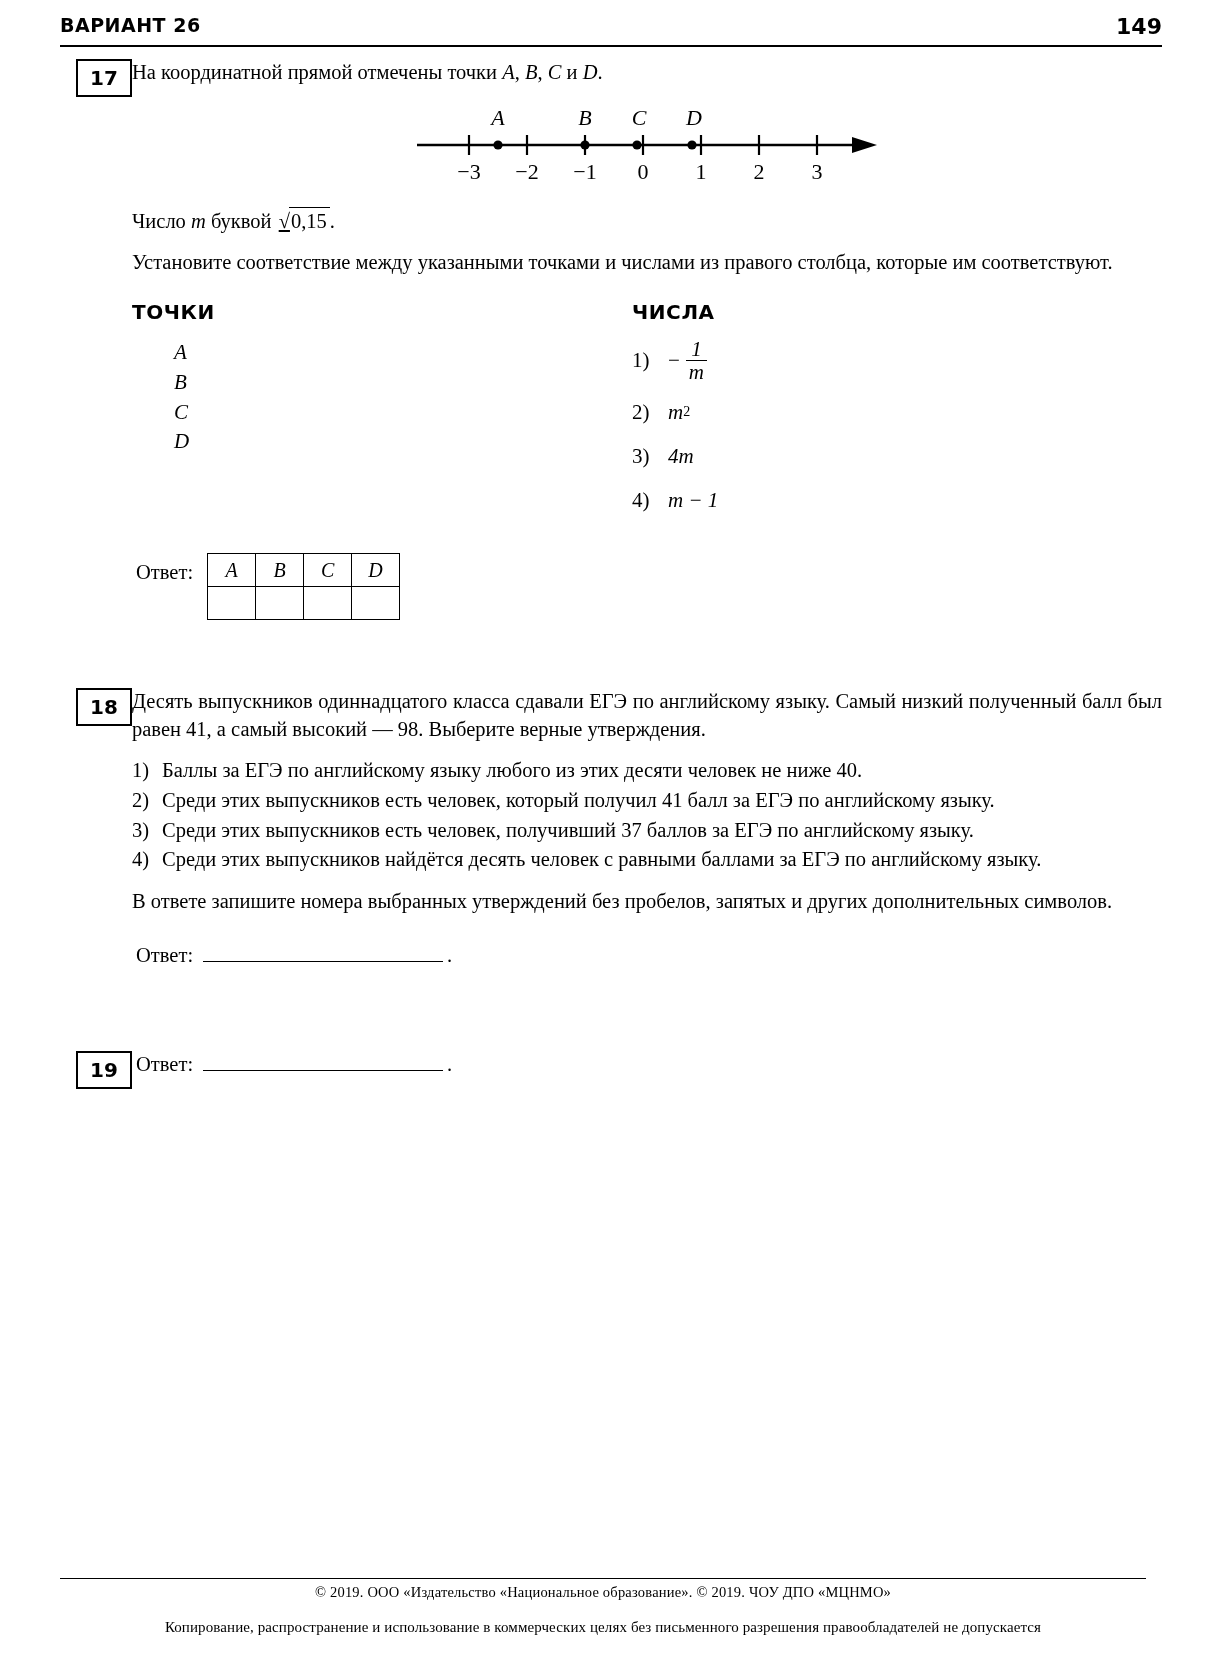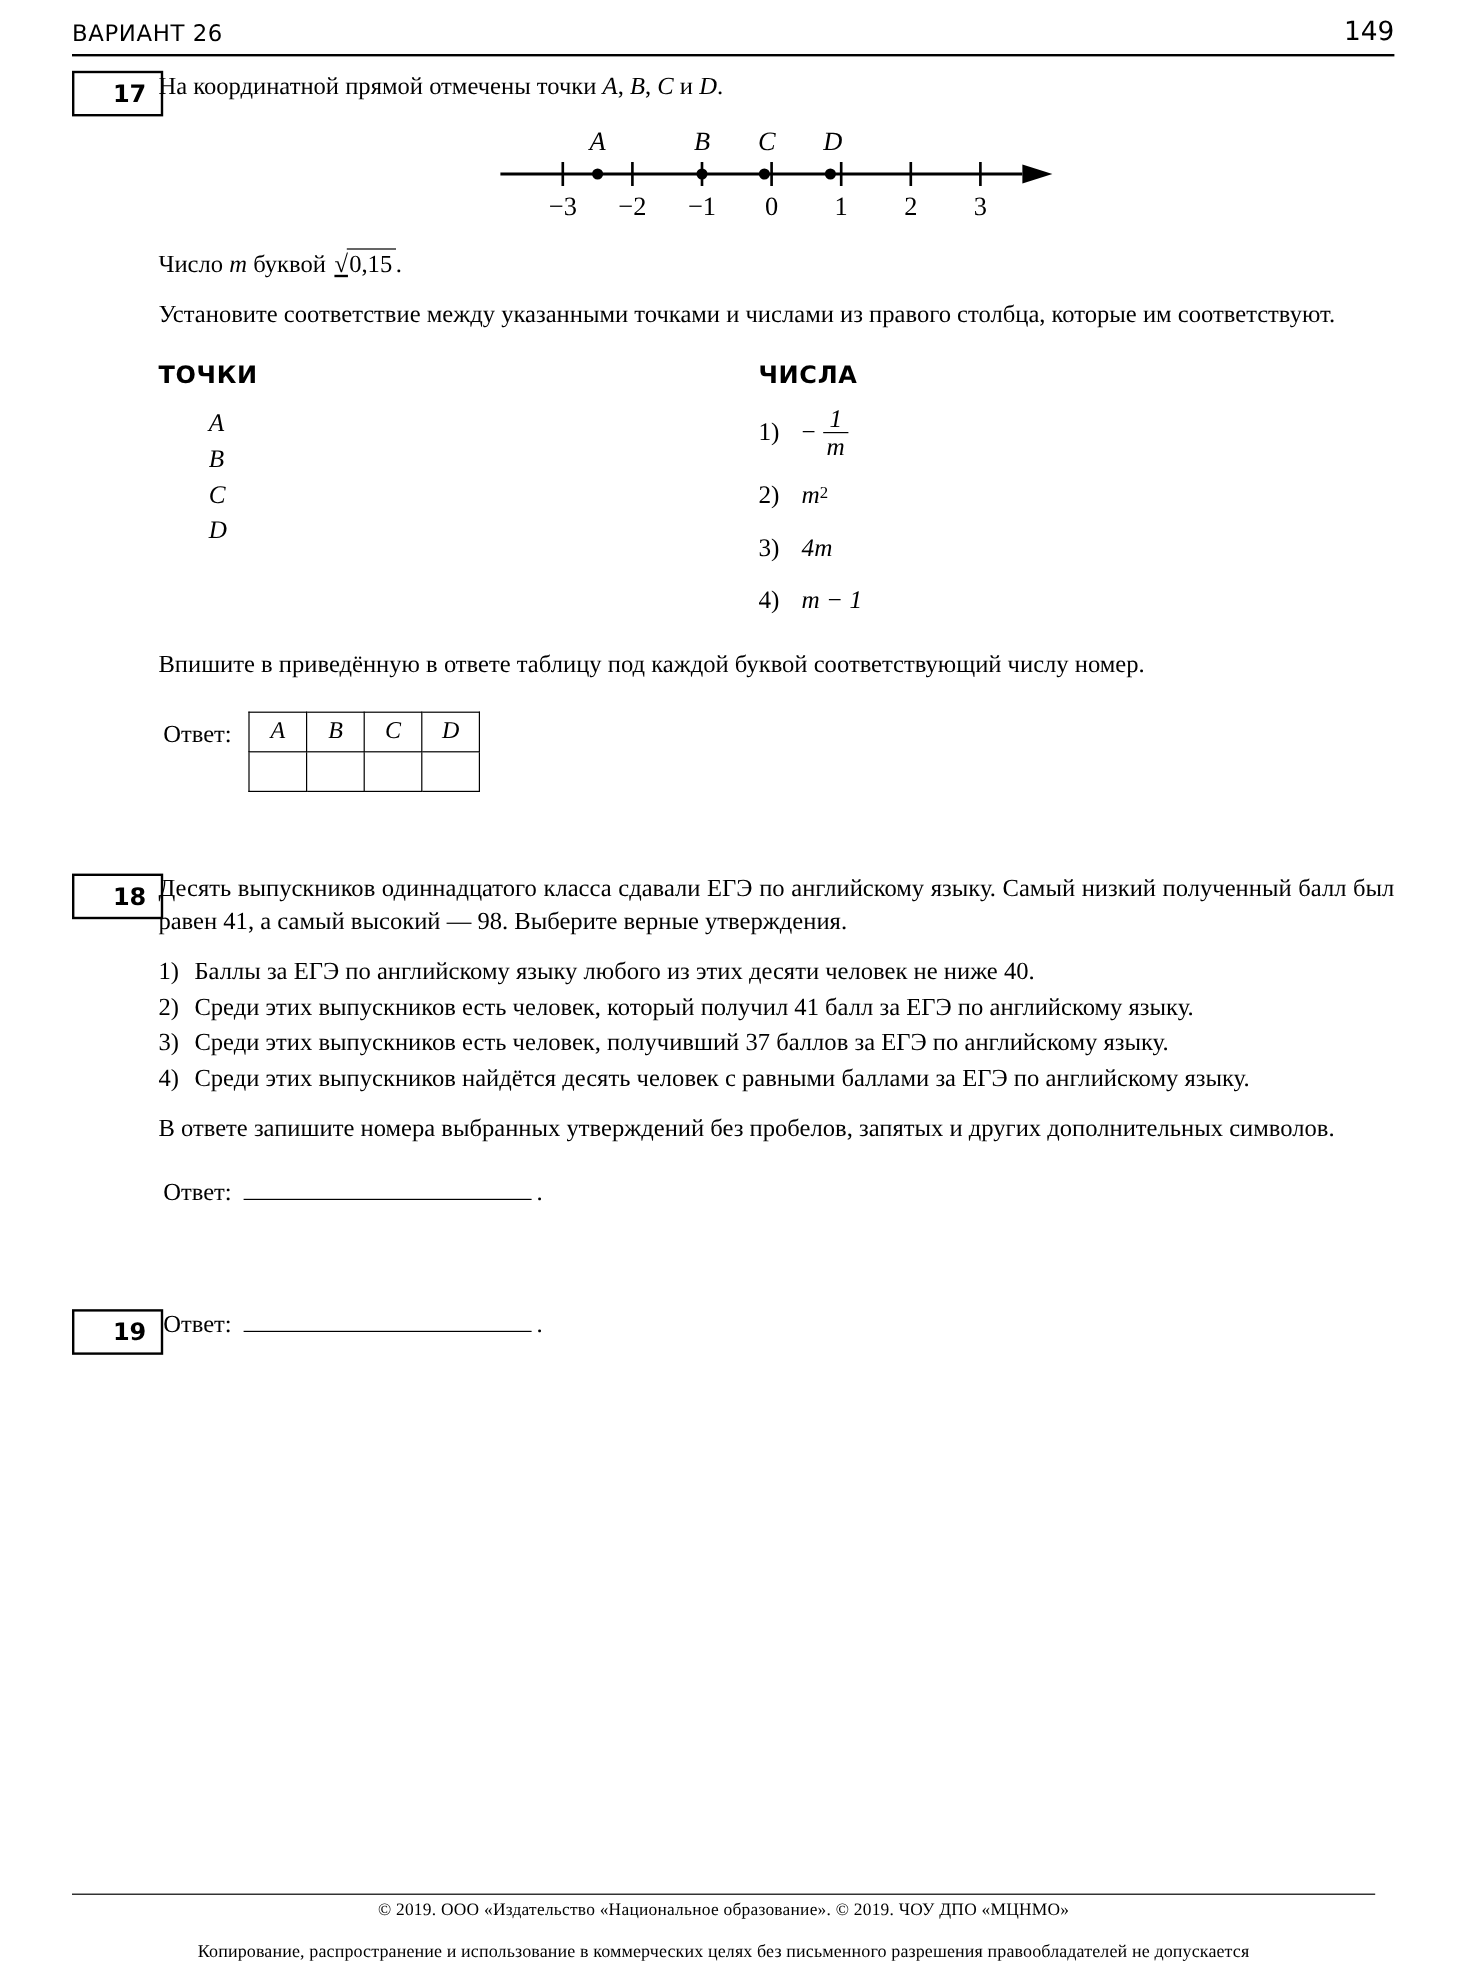--- a/index.html
+++ b/index.html
@@ -19,55 +19,53 @@
     position: relative;
     width: 1222px;
     height: 1654px;
     box-sizing: border-box;
     padding: 0 60px;
   }
   
   .page-header {
     display: flex;
     justify-content: space-between;
-    align-items: flex-end;
     padding-top: 14px;
     font-family: "DejaVu Sans", sans-serif;
-    font-weight: normal;
+    font-weight: bold;
   }
   .variant-label {
     font-size: 19px;
     letter-spacing: 0.5px;
   }
   .page-number {
     font-size: 22px;
   }
   .header-rule {
     border-top: 2px solid #000;
     margin-top: 6px;
   }
   
   .task {
     position: relative;
     margin-top: 12px;
   }
   .task-number {
     position: absolute;
-    left: 0;
+    left: 16px;
     top: 0;
     width: 52px;
     height: 34px;
     border: 2px solid #000;
     display: flex;
     align-items: center;
     justify-content: center;
     font-family: "DejaVu Sans", sans-serif;
     font-weight: bold;
     font-size: 20px;
-    padding-left: 20px;
   }
   .task-body {
     margin-left: 72px;
     font-size: 20.5px;
     line-height: 1.35;
     text-align: justify;
   }
   .task-body p {
     margin: 0 0 6px 0;
   }
@@ -319,21 +317,20 @@
 
             <div class="num-item">
               <span class="lbl">4)</span>
               <span class="it">m − 1</span>
             </div>
 
           </div>
         </div>
       </div>
 
-      <p style="margin-top:12px;">Впишите в приведённую в ответе таблицу под каждой буквой соответствующий числу номер.</p>
 
       <div class="answer-row">
         <div class="answer-word">Ответ:</div>
         <table class="ans">
           <tbody>
               <tr>
             <td>A</td>
             <td>B</td>
             <td>C</td>
             <td>D</td>

